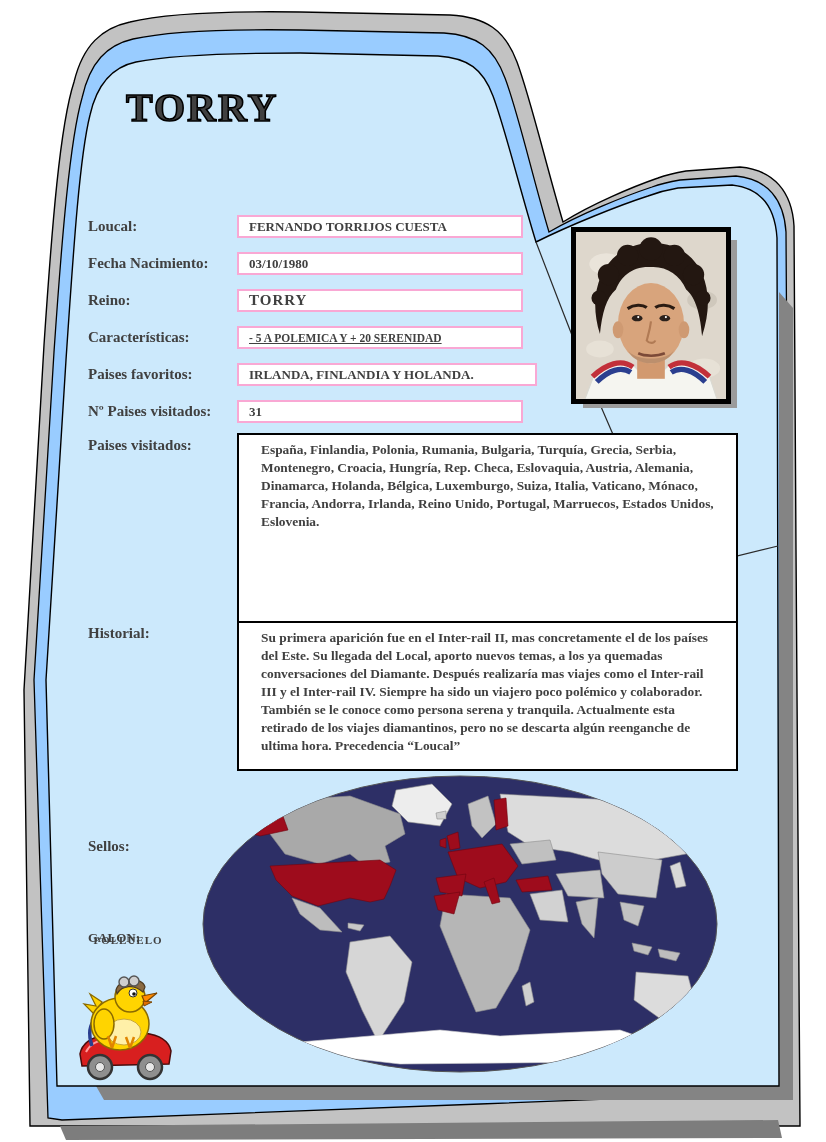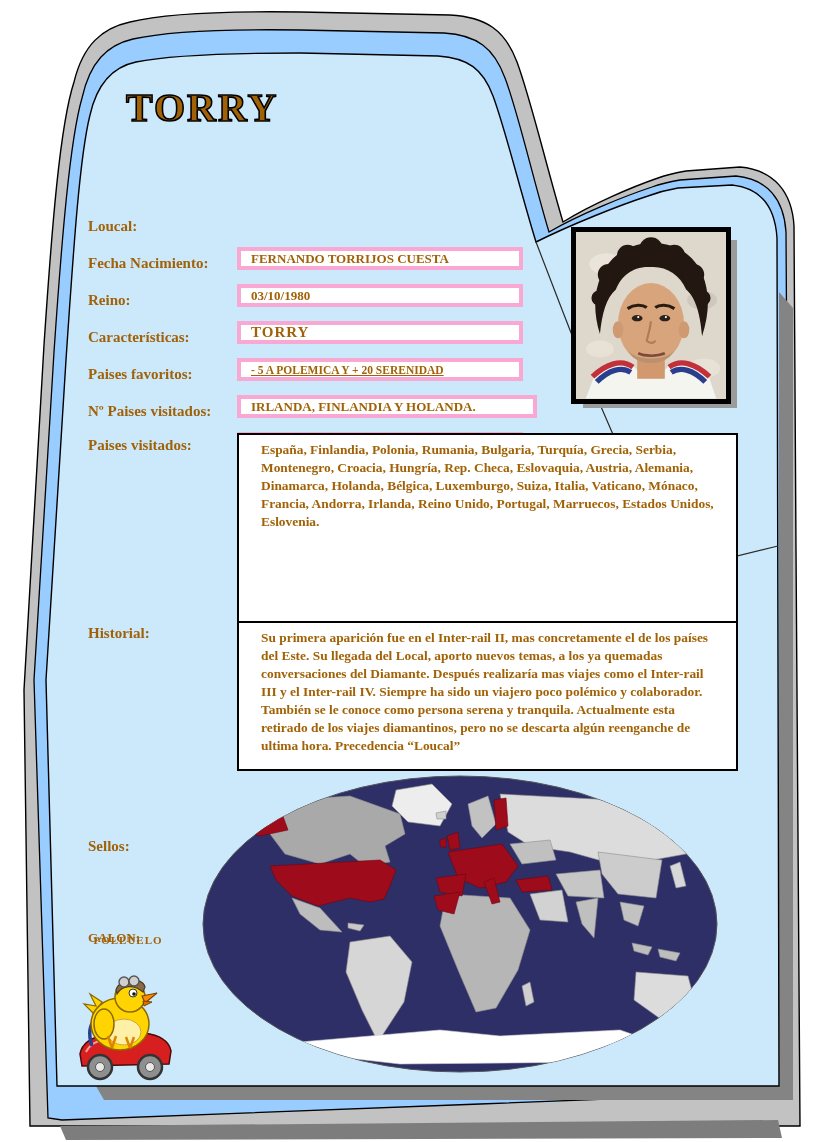--- a/index.html
+++ b/index.html
@@ -1,25 +1,25 @@
 <!DOCTYPE html>
 <html><head>
 <meta charset="utf-8">
 <style>
   html,body{margin:0;padding:0;background:#ffffff;}
   #canvas{position:relative;width:826px;height:1142px;background:#ffffff;overflow:hidden;
-          font-family:"Liberation Serif","DejaVu Serif",serif;color:#a16207;}
+          font-family:"Liberation Serif","DejaVu Serif",serif;color:#404040;}
   #folder-svg{position:absolute;left:0;top:0;}
   .abs{position:absolute;}
   #page-title{left:126px;top:84px;font-size:40px;font-weight:bold;letter-spacing:2px;
               -webkit-text-stroke:1.6px #000;}
   .lbl{font-weight:bold;font-size:15px;white-space:nowrap;}
-  .fieldbox{background:#fff;border:4px solid #f9a8d4;box-sizing:border-box;
+  .fieldbox{background:#fff;border:2px solid #f9a8d4;box-sizing:border-box;
             display:flex;align-items:center;padding-left:10px;
-            font-weight:bold;font-size:13px;white-space:nowrap;overflow:hidden;margin-top:32px;}
+            font-weight:bold;font-size:13px;white-space:nowrap;overflow:hidden;}
   .fieldbox.small-caps{font-size:11.5px;text-decoration:underline;}
   .fieldbox.big-val{font-size:15px;letter-spacing:1px;}
   .bigbox{background:#fff;border:2px solid #000;box-sizing:border-box;
           padding:6px 22px;font-weight:bold;font-size:13.4px;line-height:18px;}
   #photo-shadow{left:583px;top:240px;width:154px;height:168px;background:#9b9b9b;}
   #photo-frame{left:571px;top:227px;width:150px;height:167px;border:5px solid #000;
                background:#ddd6cc;box-sizing:content-box;}
   #map-wrap{left:200px;top:773px;width:520px;height:302px;}
   #galon-label{left:88px;top:930px;font-size:13px;font-weight:bold;}
   #mascot-caption{left:78px;top:934px;width:100px;text-align:center;

